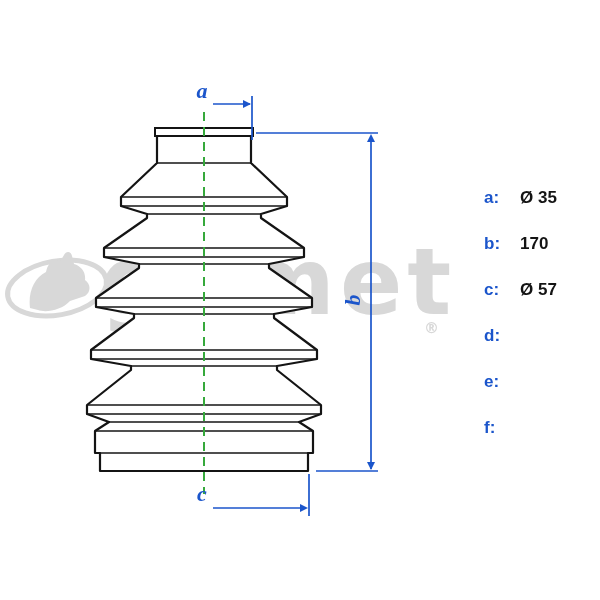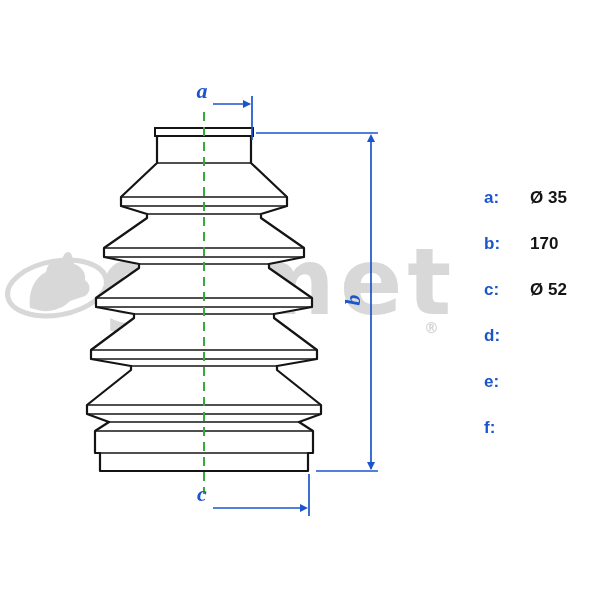--- a/index.html
+++ b/index.html
@@ -21,21 +21,21 @@
   
   .wm-text  { fill:var(--watermark-gray); font:700 92px "DejaVu Sans", sans-serif; letter-spacing:5px; }
   .wm-reg   { fill:var(--watermark-gray); font:700 15px "DejaVu Sans", sans-serif; }
   .wm-fill  { fill:var(--watermark-gray); stroke:none; }
   .wm-ring  { fill:none; stroke:var(--watermark-gray); stroke-width:5; }
 
   
   .legend { position:absolute; left:484px; top:188px; }
   .legend-row { display:flex; align-items:baseline; height:22px; margin-bottom:24px; }
   .legend-key { color:var(--dimension-blue); font-weight:700; font-size:17px; width:28px; }
-  .legend-val { color:#141414; font-weight:700; font-size:17px; margin-left:18px; white-space:pre; }
+  .legend-val { color:#141414; font-weight:700; font-size:17px; margin-left:8px; white-space:pre; }
 </style>
 </head>
 <body>
 
 <div class="stage">
 
   <svg width="600" height="600" viewBox="0 0 600 600">
 
     <g>
       <ellipse class="wm-ring" cx="57" cy="288" rx="50" ry="27" transform="rotate(-10 57 288)"></ellipse>
@@ -116,21 +116,21 @@
     <div class="legend-row">
       <span class="legend-key">a:</span>
       <span class="legend-val">Ø 35</span>
     </div>
     <div class="legend-row">
       <span class="legend-key">b:</span>
       <span class="legend-val">170</span>
     </div>
     <div class="legend-row">
       <span class="legend-key">c:</span>
-      <span class="legend-val">Ø 52</span>
+      <span class="legend-val">Ø 57</span>
     </div>
     <div class="legend-row">
       <span class="legend-key">d:</span>
       <span class="legend-val"></span>
     </div>
     <div class="legend-row">
       <span class="legend-key">e:</span>
       <span class="legend-val"></span>
     </div>
     <div class="legend-row">

